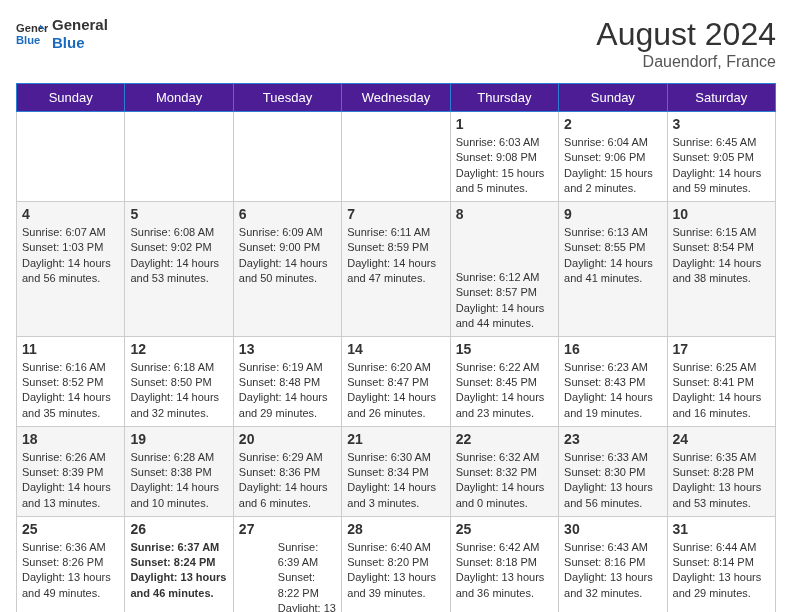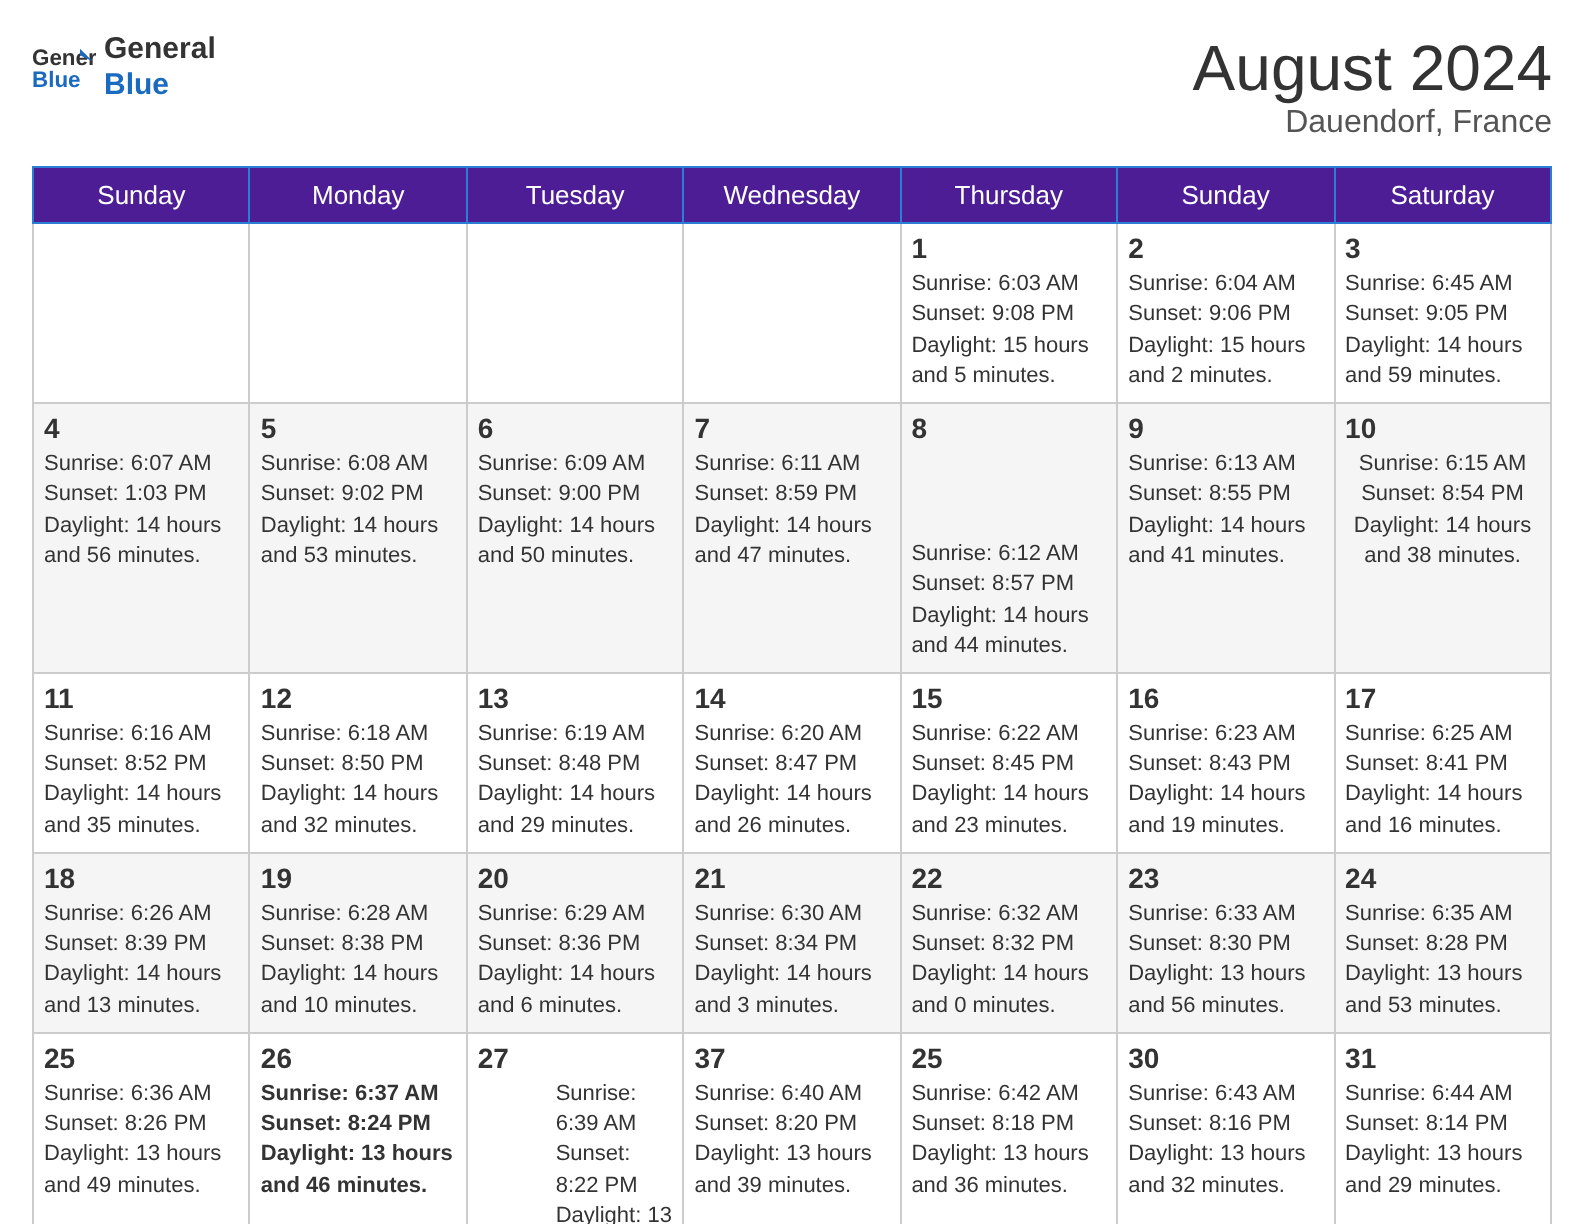--- a/index.html
+++ b/index.html
@@ -183,21 +183,21 @@
         </td>
         <td>
           <div class="day-number">9</div>
           <div class="day-info" style="white-space: pre-line;">Sunrise: 6:13 AM
 Sunset: 8:55 PM
 Daylight: 14 hours
 and 41 minutes.</div>
         </td>
         <td>
           <div class="day-number">10</div>
-          <div class="day-info" style="white-space: pre-line; text-align: center;">Sunrise: 6:15 AM
+          <div class="day-info" style="white-space: pre-line;">Sunrise: 6:15 AM
 Sunset: 8:54 PM
 Daylight: 14 hours
 and 38 minutes.</div>
         </td>
       </tr>
       <tr>
         <td>
           <div class="day-number">11</div>
           <div class="day-info" style="white-space: pre-line;">Sunrise: 6:16 AM
 Sunset: 8:52 PM
@@ -314,21 +314,21 @@
 and 46 minutes.</div>
         </td>
         <td>
           <div class="day-number">27</div>
           <div class="day-info" style="white-space: pre-line; margin-left: 39px;">Sunrise: 6:39 AM
 Sunset: 8:22 PM
 Daylight: 13 hours
 and 43 minutes.</div>
         </td>
         <td>
-          <div class="day-number">37</div>
+          <div class="day-number">28</div>
           <div class="day-info" style="white-space: pre-line;">Sunrise: 6:40 AM
 Sunset: 8:20 PM
 Daylight: 13 hours
 and 39 minutes.</div>
         </td>
         <td>
           <div class="day-number">25</div>
           <div class="day-info" style="white-space: pre-line;">Sunrise: 6:42 AM
 Sunset: 8:18 PM
 Daylight: 13 hours

